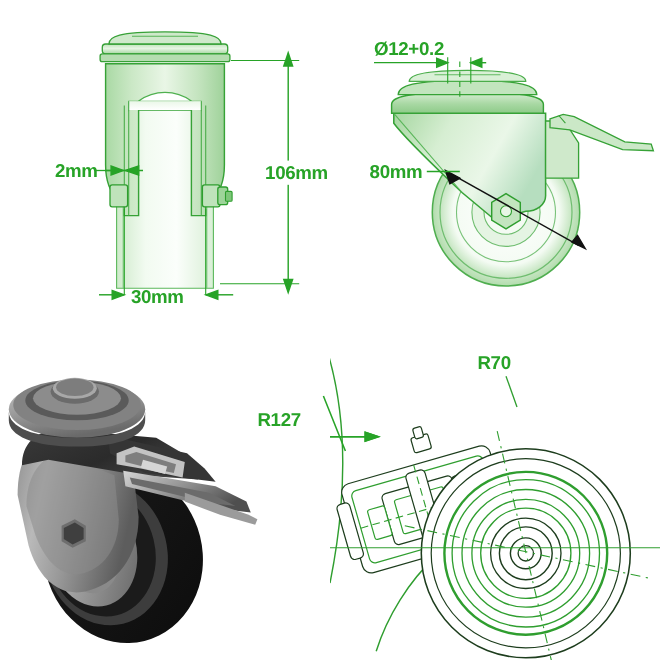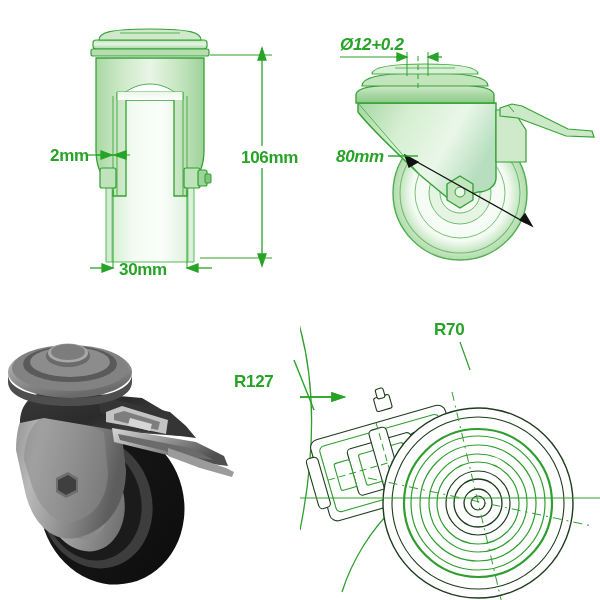--- a/index.html
+++ b/index.html
@@ -5,21 +5,21 @@
 <style>
   html,body{margin:0;padding:0;background:#ffffff;}
   body{
     width:600px;height:600px;overflow:hidden;
     font-family:"Liberation Sans","DejaVu Sans",sans-serif;
     background:#ffffff;position:relative;
   }
   #sheet{position:relative;width:600px;height:600px;background:#fff;}
   .quad{position:absolute;width:300px;height:300px;}
   #q-front{left:0;top:0;}
-  #q-side{left:300px;top:0;font-style:italic;}
+  #q-side{left:300px;top:0;}
   #q-photo{left:0;top:300px;}
   #q-plan{left:300px;top:300px;}
   .quad svg{position:absolute;left:0;top:0;width:300px;height:300px;display:block;}
   .dimtext{
     font-family:"Liberation Sans","DejaVu Sans",sans-serif;
     font-weight:700;
     fill:#27a327;
     font-size:17px;
     letter-spacing:-0.3px;
   }

